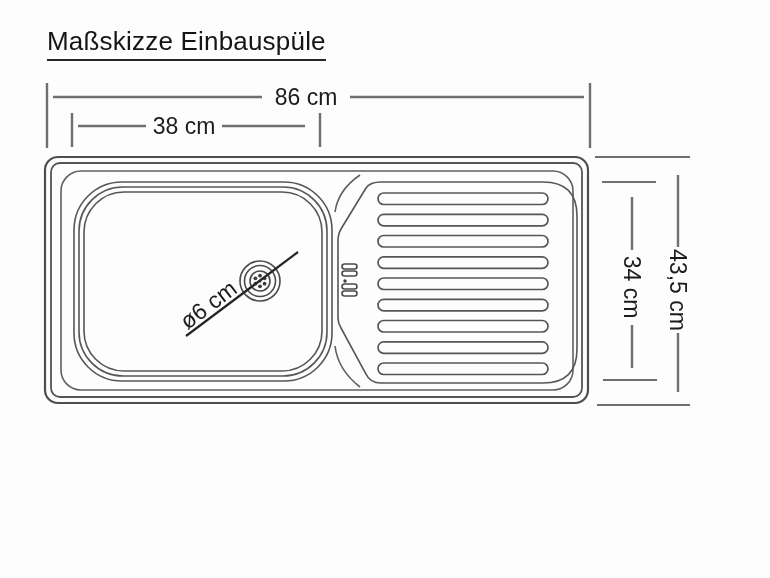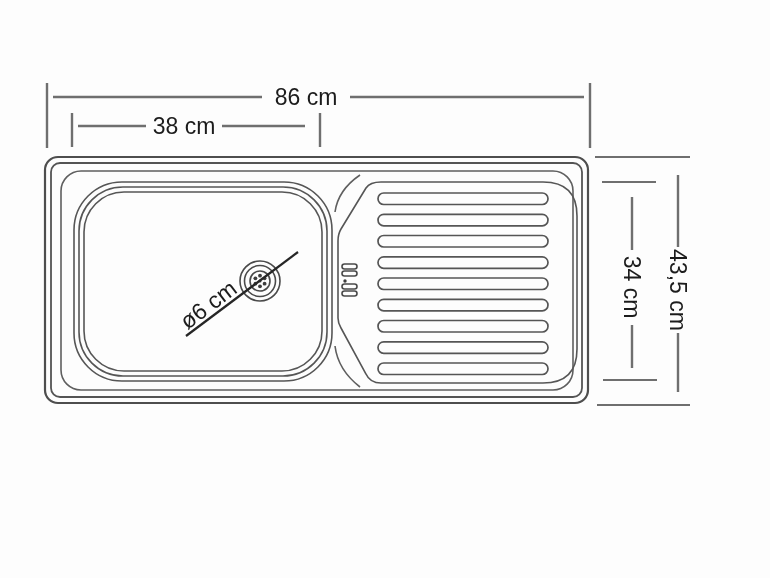--- a/index.html
+++ b/index.html
@@ -27,20 +27,21 @@
   .dimtext{
     font-family:"Liberation Sans",sans-serif;
     font-size:23px;fill:#1c1c1c;
   }
 </style>
 </head>
 <body>
 
 <div class="page">
 
+  <div class="title">Maßskizze Einbauspüle</div>
 
   <svg width="770" height="578" viewBox="0 0 770 578">
 
     <g>
       <line class="dim" x1="47" y1="83" x2="47" y2="148"></line>
       <line class="dim" x1="590" y1="83" x2="590" y2="148"></line>
       <line class="dim" x1="53" y1="97" x2="262" y2="97"></line>
       <line class="dim" x1="350" y1="97" x2="584" y2="97"></line>
       <text class="dimtext" x="306" y="105" text-anchor="middle">86 cm</text>
     </g>

